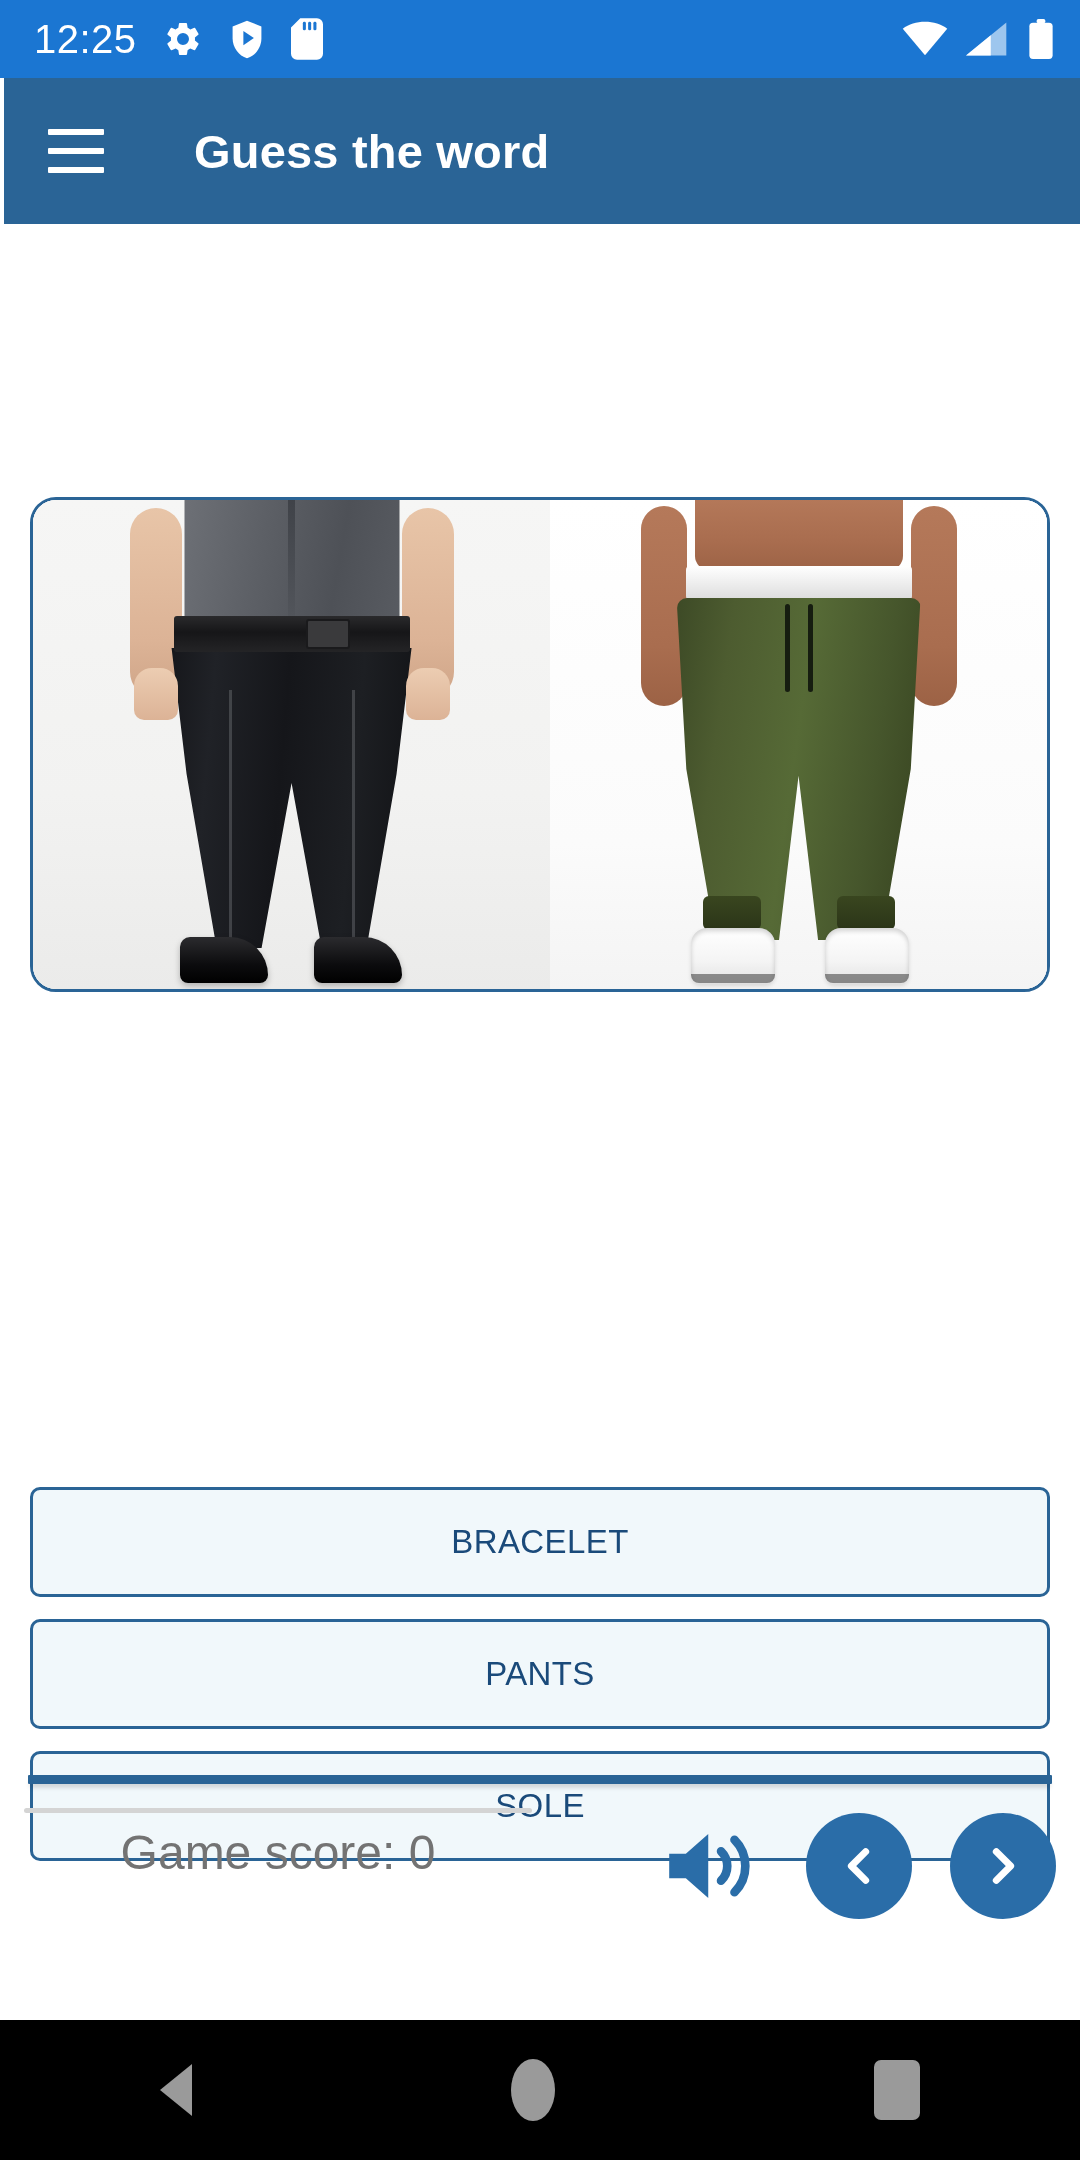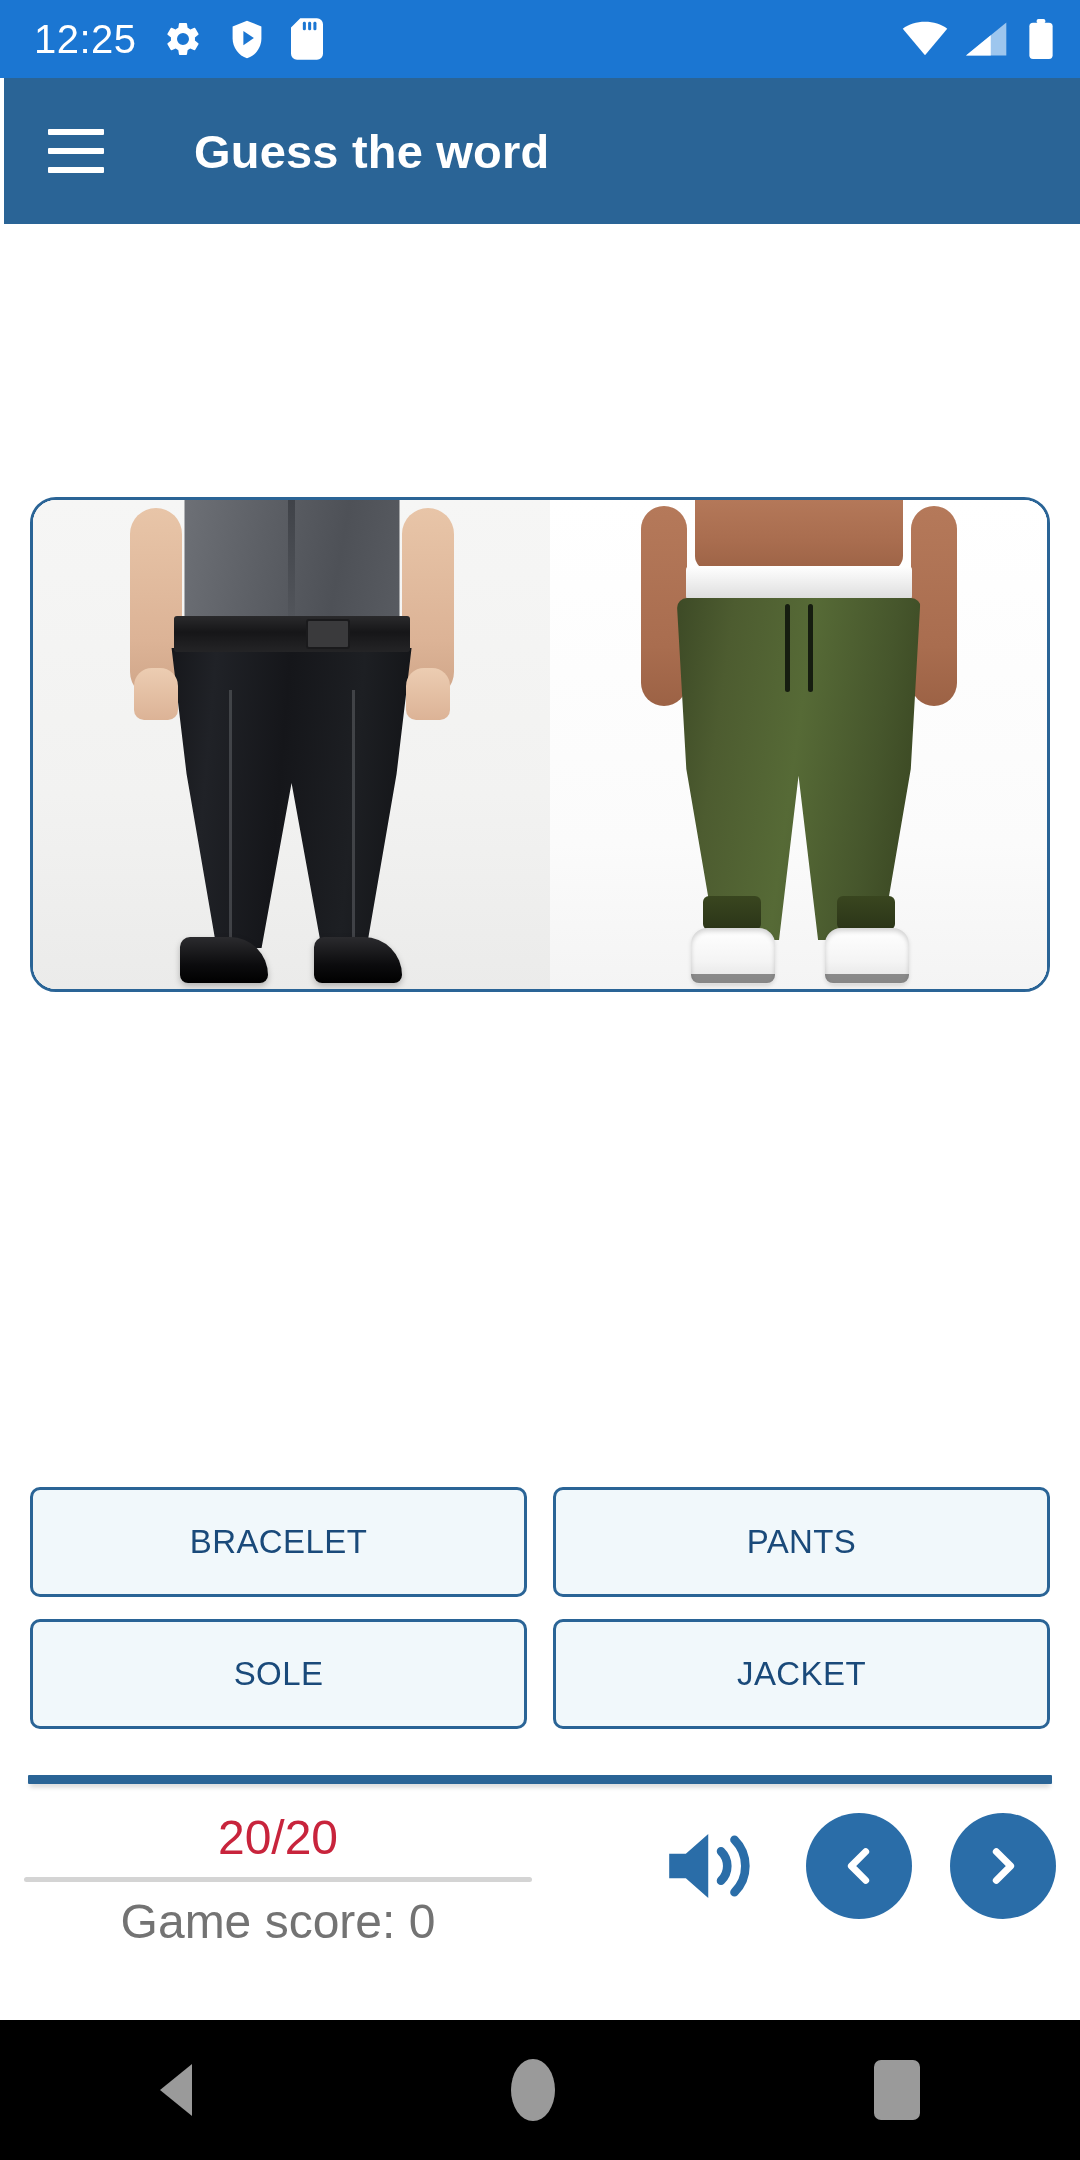--- a/index.html
+++ b/index.html
@@ -172,21 +172,21 @@
   .pr-sole{
     position:absolute; top:474px; width:84px; height:9px;
     background:#3a3a3a; border-radius:0 0 8px 8px; opacity:.55;
   }
   .pr-sole.l{ left:calc(50% - 108px); }
   .pr-sole.r{ left:calc(50% + 26px); }
 
   
   .answers{
     position:absolute; left:30px; top:1263px; width:1020px;
-    display:grid; grid-template-columns:1fr 1fr;
+    display:grid; grid-template-columns:1fr;
     column-gap:26px; row-gap:22px;
   }
   .answer-btn{
     height:110px; border:3px solid #2a6496; border-radius:10px;
     background:#f1f8fb; color:#1a4a7a;
     font-size:33px; font-family:"Liberation Sans", sans-serif;
     display:flex; align-items:center; justify-content:center;
     cursor:pointer; letter-spacing:.4px;
   }
 
@@ -336,28 +336,26 @@
         <div class="pr-shoe r"></div>
         <div class="pr-sole l"></div>
         <div class="pr-sole r"></div>
       </div>
     </div>
 
     <div class="answers">
       <button class="answer-btn">BRACELET</button>
       <button class="answer-btn">PANTS</button>
       <button class="answer-btn">SOLE</button>
-      <button class="answer-btn">JACKET</button>
     </div>
 
     <div class="sep-bar"></div>
 
     <div class="bottom">
       <div class="score-col">
-        <div class="counter">20/20</div>
         <div class="score-divider"></div>
         <div class="game-score">Game score:  0</div>
       </div>
 
       <div class="ctrl-row">
         <button class="speaker-btn">
           <svg width="96" height="84" viewBox="0 0 30 26" fill="none">
             <path d="M1 9.2h5.2L13.2 3v20L6.2 16.8H1V9.2z" fill="#2a6da8"></path>
             <path d="M17.2 8.4a6.4 6.4 0 010 9.2" stroke="#2a6da8" stroke-width="2.7" stroke-linecap="round"></path>
             <path d="M21.4 4.8a11.6 11.6 0 010 16.4" stroke="#2a6da8" stroke-width="2.7" stroke-linecap="round"></path>

